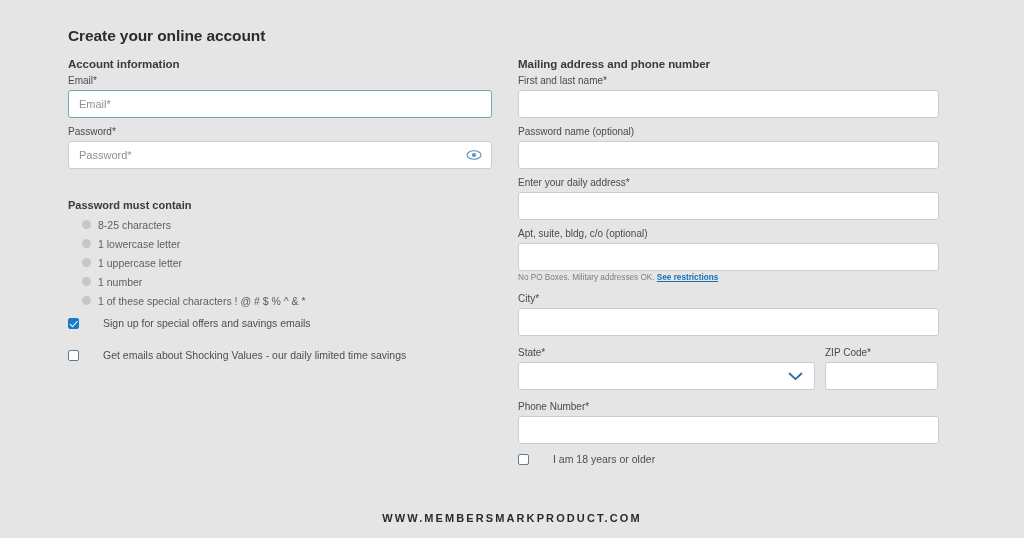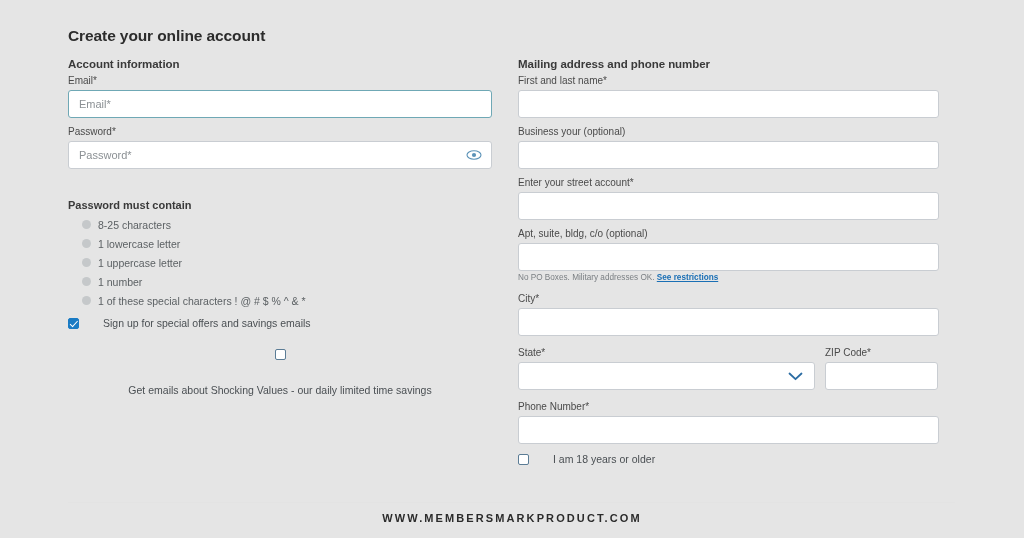--- a/index.html
+++ b/index.html
@@ -60,21 +60,21 @@
     display: flex; align-items: center; gap: 7px;
     height: 19px; font-size: 10.5px; color: #5c6164;
   }
   .req-dot {
     width: 9px; height: 9px; border-radius: 50%;
     background: #c5c8ca; flex: 0 0 auto;
   }
 
   .cbrow { display: flex; align-items: center; gap: 24px; }
   .cbrow.sp1 { margin-top: 7px; }
-  .cbrow.sp2 { margin-top: 20px; flex-direction: column; }
+  .cbrow.sp2 { margin-top: 20px; }
   .cb {
     width: 11px; height: 11px; border-radius: 2px;
     border: 1.3px solid #5b7c95; background: #fff;
     flex: 0 0 auto; position: relative;
   }
   .cb.checked { background: #1a7bc4; border-color: #1a7bc4; }
   .cb.checked::after {
     content: ""; position: absolute; left: 3px; top: 0.5px;
     width: 3px; height: 6.5px; border: solid #fff;
     border-width: 0 1.5px 1.5px 0; transform: rotate(42deg);
@@ -184,28 +184,28 @@
     <div class="section-head">Mailing address and phone number</div>
 
     <div class="field tight">
       <div class="field-label">First and last name*</div>
       <div class="input">
         <span class="ph"></span>
       </div>
     </div>
 
     <div class="field tight">
-      <div class="field-label">Business your (optional)</div>
-      <div class="input">
-        <span class="ph"></span>
-      </div>
-    </div>
-
-    <div class="field tight">
-      <div class="field-label">Enter your street account*</div>
+      <div class="field-label">Password name (optional)</div>
+      <div class="input">
+        <span class="ph"></span>
+      </div>
+    </div>
+
+    <div class="field tight">
+      <div class="field-label">Enter your daily address*</div>
       <div class="input">
         <span class="ph"></span>
       </div>
     </div>
 
     <div>
       <div class="field-label">Apt, suite, bldg, c/o (optional)</div>
       <div class="input">
         <span class="ph"></span>
       </div>

